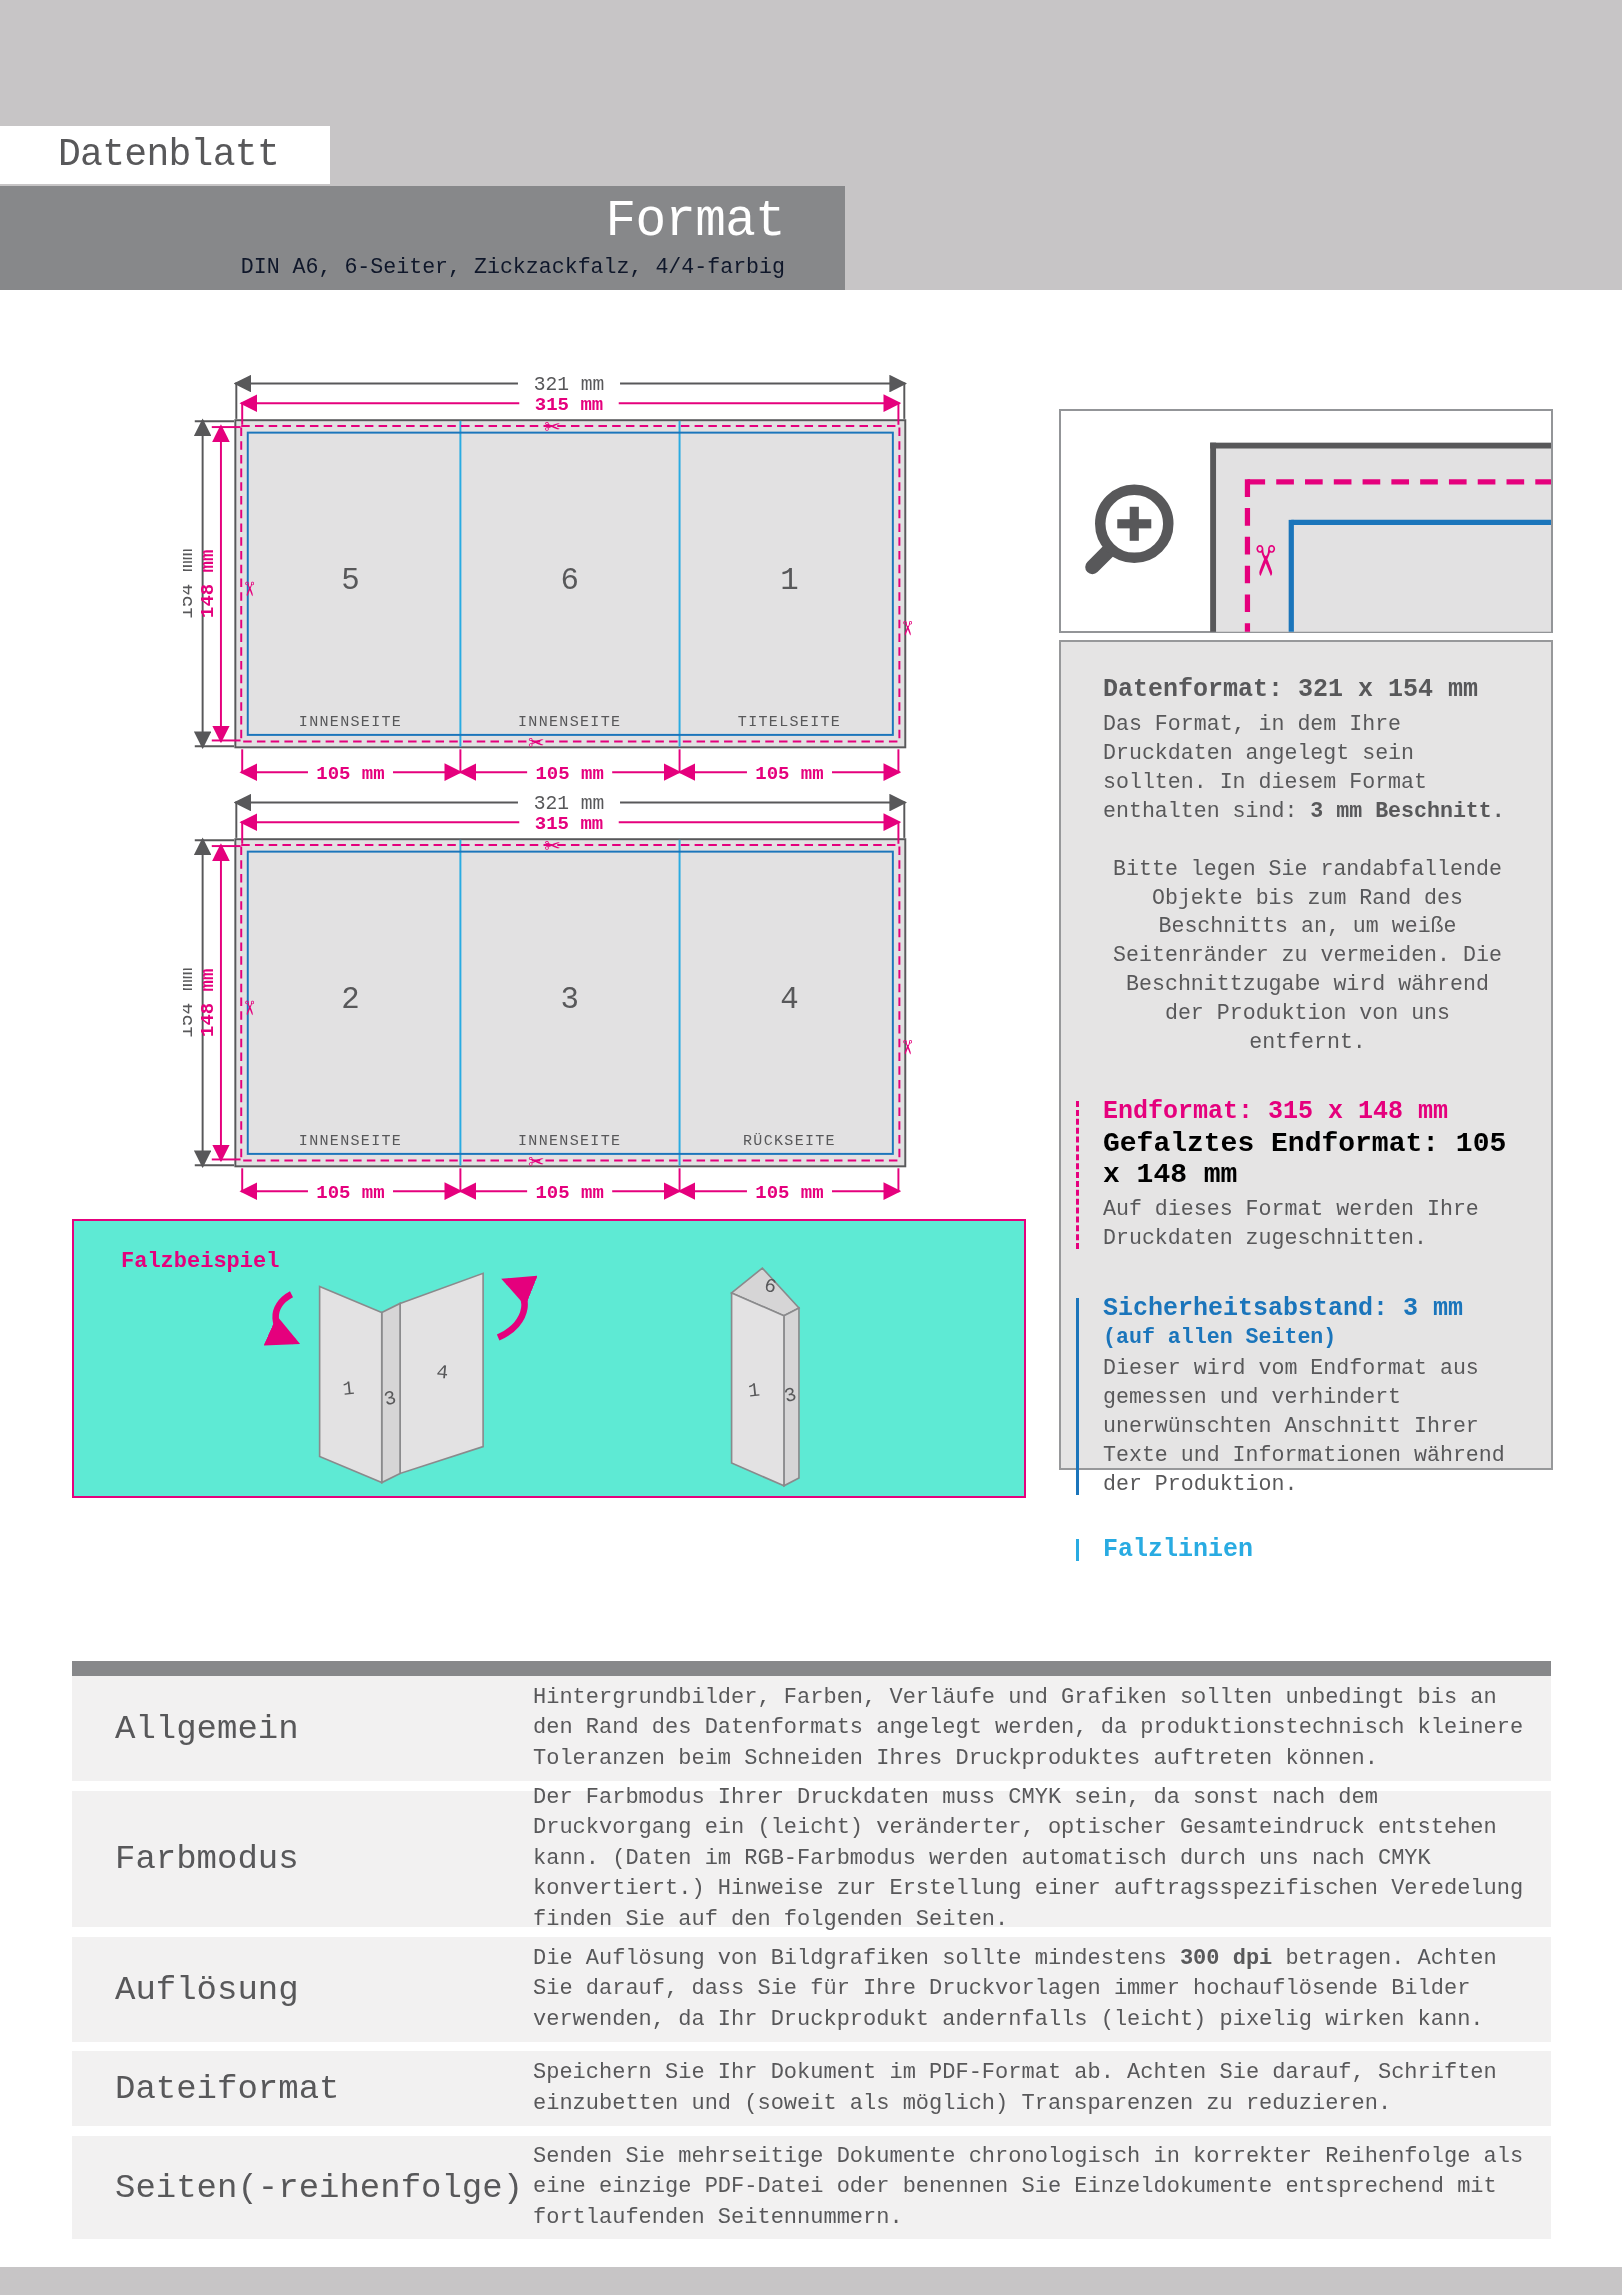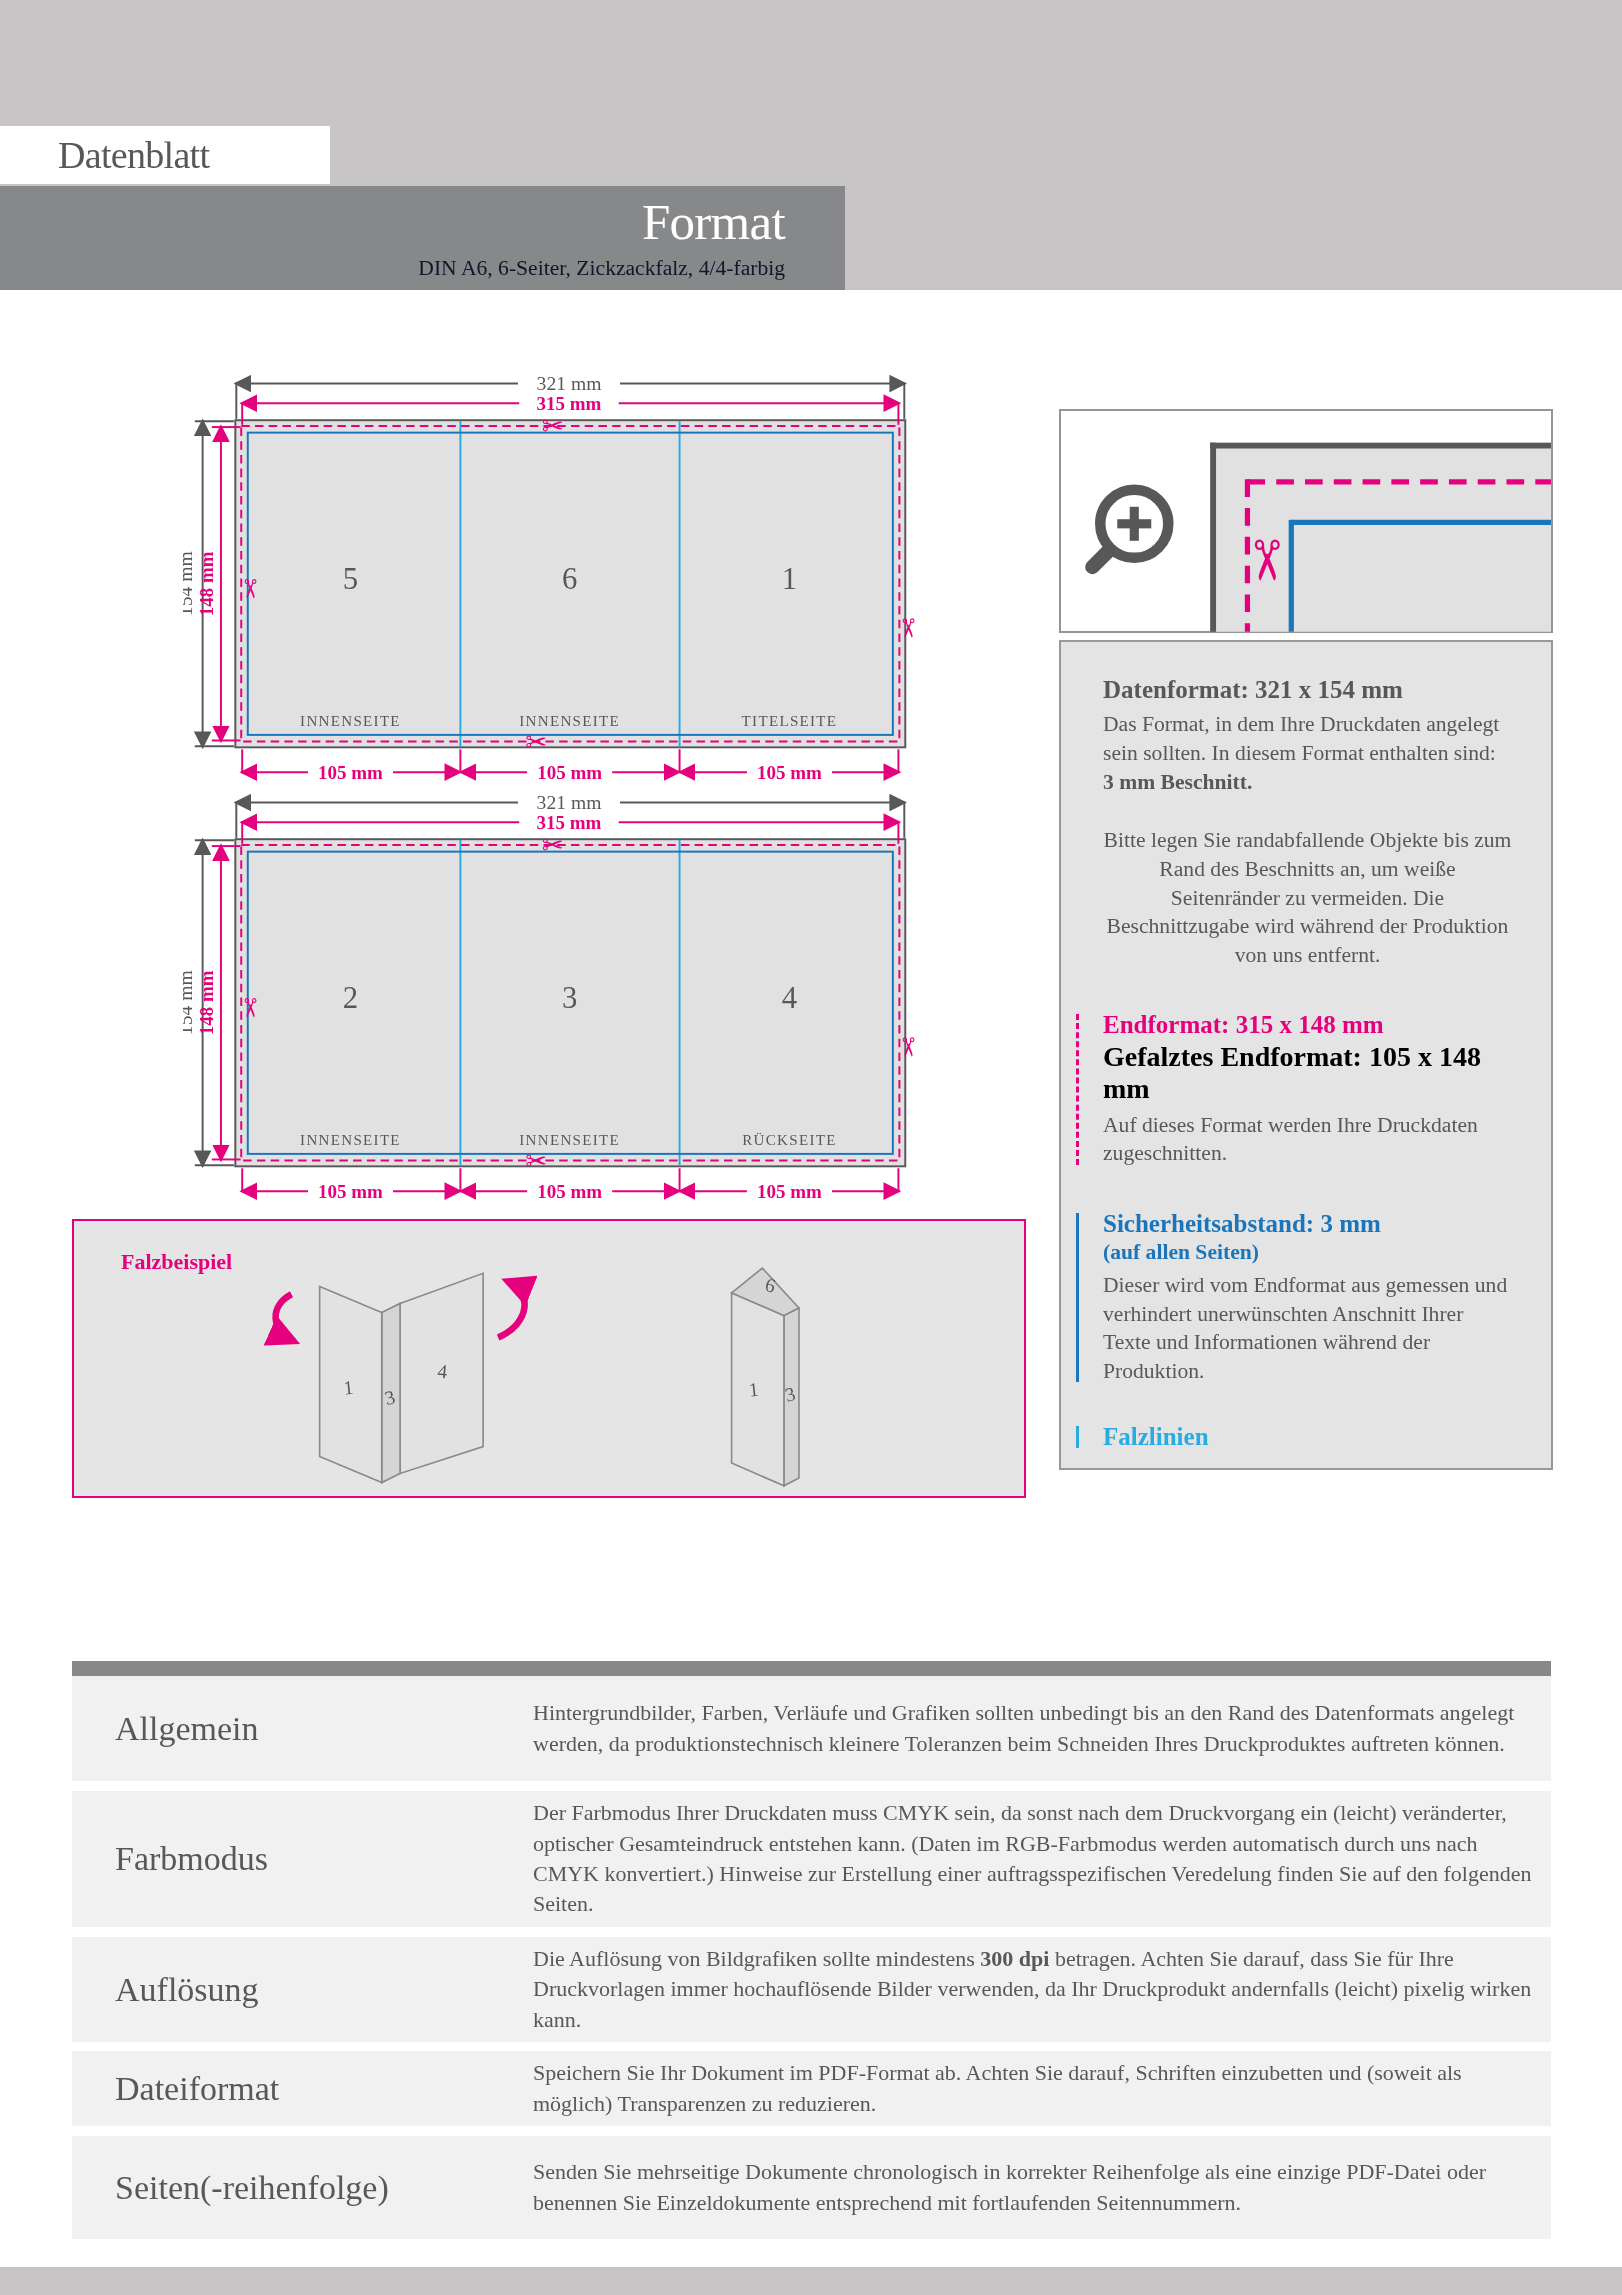--- a/index.html
+++ b/index.html
@@ -1,17 +1,17 @@
 <!DOCTYPE html>
 <html style="font-size:10.5px"><head>
 <meta charset="utf-8">
 <style>
   html,body{margin:0;padding:0;background:#ffffff;}
   #page{position:relative;width:1623px;height:2295px;background:#ffffff;overflow:hidden;
-        font-family:Liberation Serif, serif;color:#58585a;}
+        font-family:Liberation Mono, monospace;color:#58585a;}
 
   
   .top-band{position:absolute;left:0;top:0;width:1623px;height:290px;background:#c7c5c6;}
   .datenblatt-box{position:absolute;left:0;top:126px;width:330px;height:58px;background:#ffffff;}
   .datenblatt-box span{display:block;padding-left:58px;line-height:58px;font-size:38px;color:#58585a;letter-spacing:-0.7px;}
   .title-band{position:absolute;left:0;top:186px;width:845px;height:104px;background:#87888a;
               text-align:right;padding-right:60px;box-sizing:border-box;}
   .title-band .big{display:block;margin-top:6.5px;font-size:51px;color:#ffffff;letter-spacing:-0.7px;}
   .title-band .sub{display:block;margin-top:5.2px;font-size:21.6px;color:#0f172a;}
 
@@ -36,21 +36,21 @@
   .sub-blue{font-size:21.6px;font-weight:bold;color:#1b75bb;margin-top:1.3px;}
   .section{position:relative;}
   .sec-end{margin-top:41px;} .sec-sich{margin-top:42px;} .sec-falz{margin-top:37px;}
   .vline{position:absolute;left:-27.5px;top:2.6px;bottom:3.9px;width:0;}
   .vline.pink-dash{border-left:3.3px dashed #e5007d;}
   .vline.blue-solid{border-left:3.3px solid #1b75bb;}
   .vline.cyan-solid{border-left:3.3px solid #29abe2;}
   .gap-top{margin-top:29px !important;text-align:center;}
 
   
-  .falz-box{position:absolute;left:72px;top:1219px;width:954px;height:279px;background:#e5e5e5;
+  .falz-box{position:absolute;left:72px;top:1219px;width:954px;height:279px;background:#5eead4;
             border:2.6px solid #e5007d;box-sizing:border-box;}
   .falz-label{position:absolute;left:47px;top:27.5px;font-size:22px;font-weight:bold;color:#e5007d;}
   .falz-svg{position:absolute;left:0;top:0;width:949px;height:274px;}
   .slab{fill:#e3e2e3;stroke:#8a8a8c;stroke-width:2.5px;}
   .slab-dark{fill:#d6d5d6;stroke:#8a8a8c;stroke-width:2.5px;}
   .slab-num{font-size:30px;fill:#58585a;}
 
   
   .tips-header{position:absolute;left:72px;top:1661px;width:1479px;height:67px;background:#87888a;}
   .tips-header span{display:block;padding-left:43px;line-height:67px;font-size:35px;color:#ffffff;}

